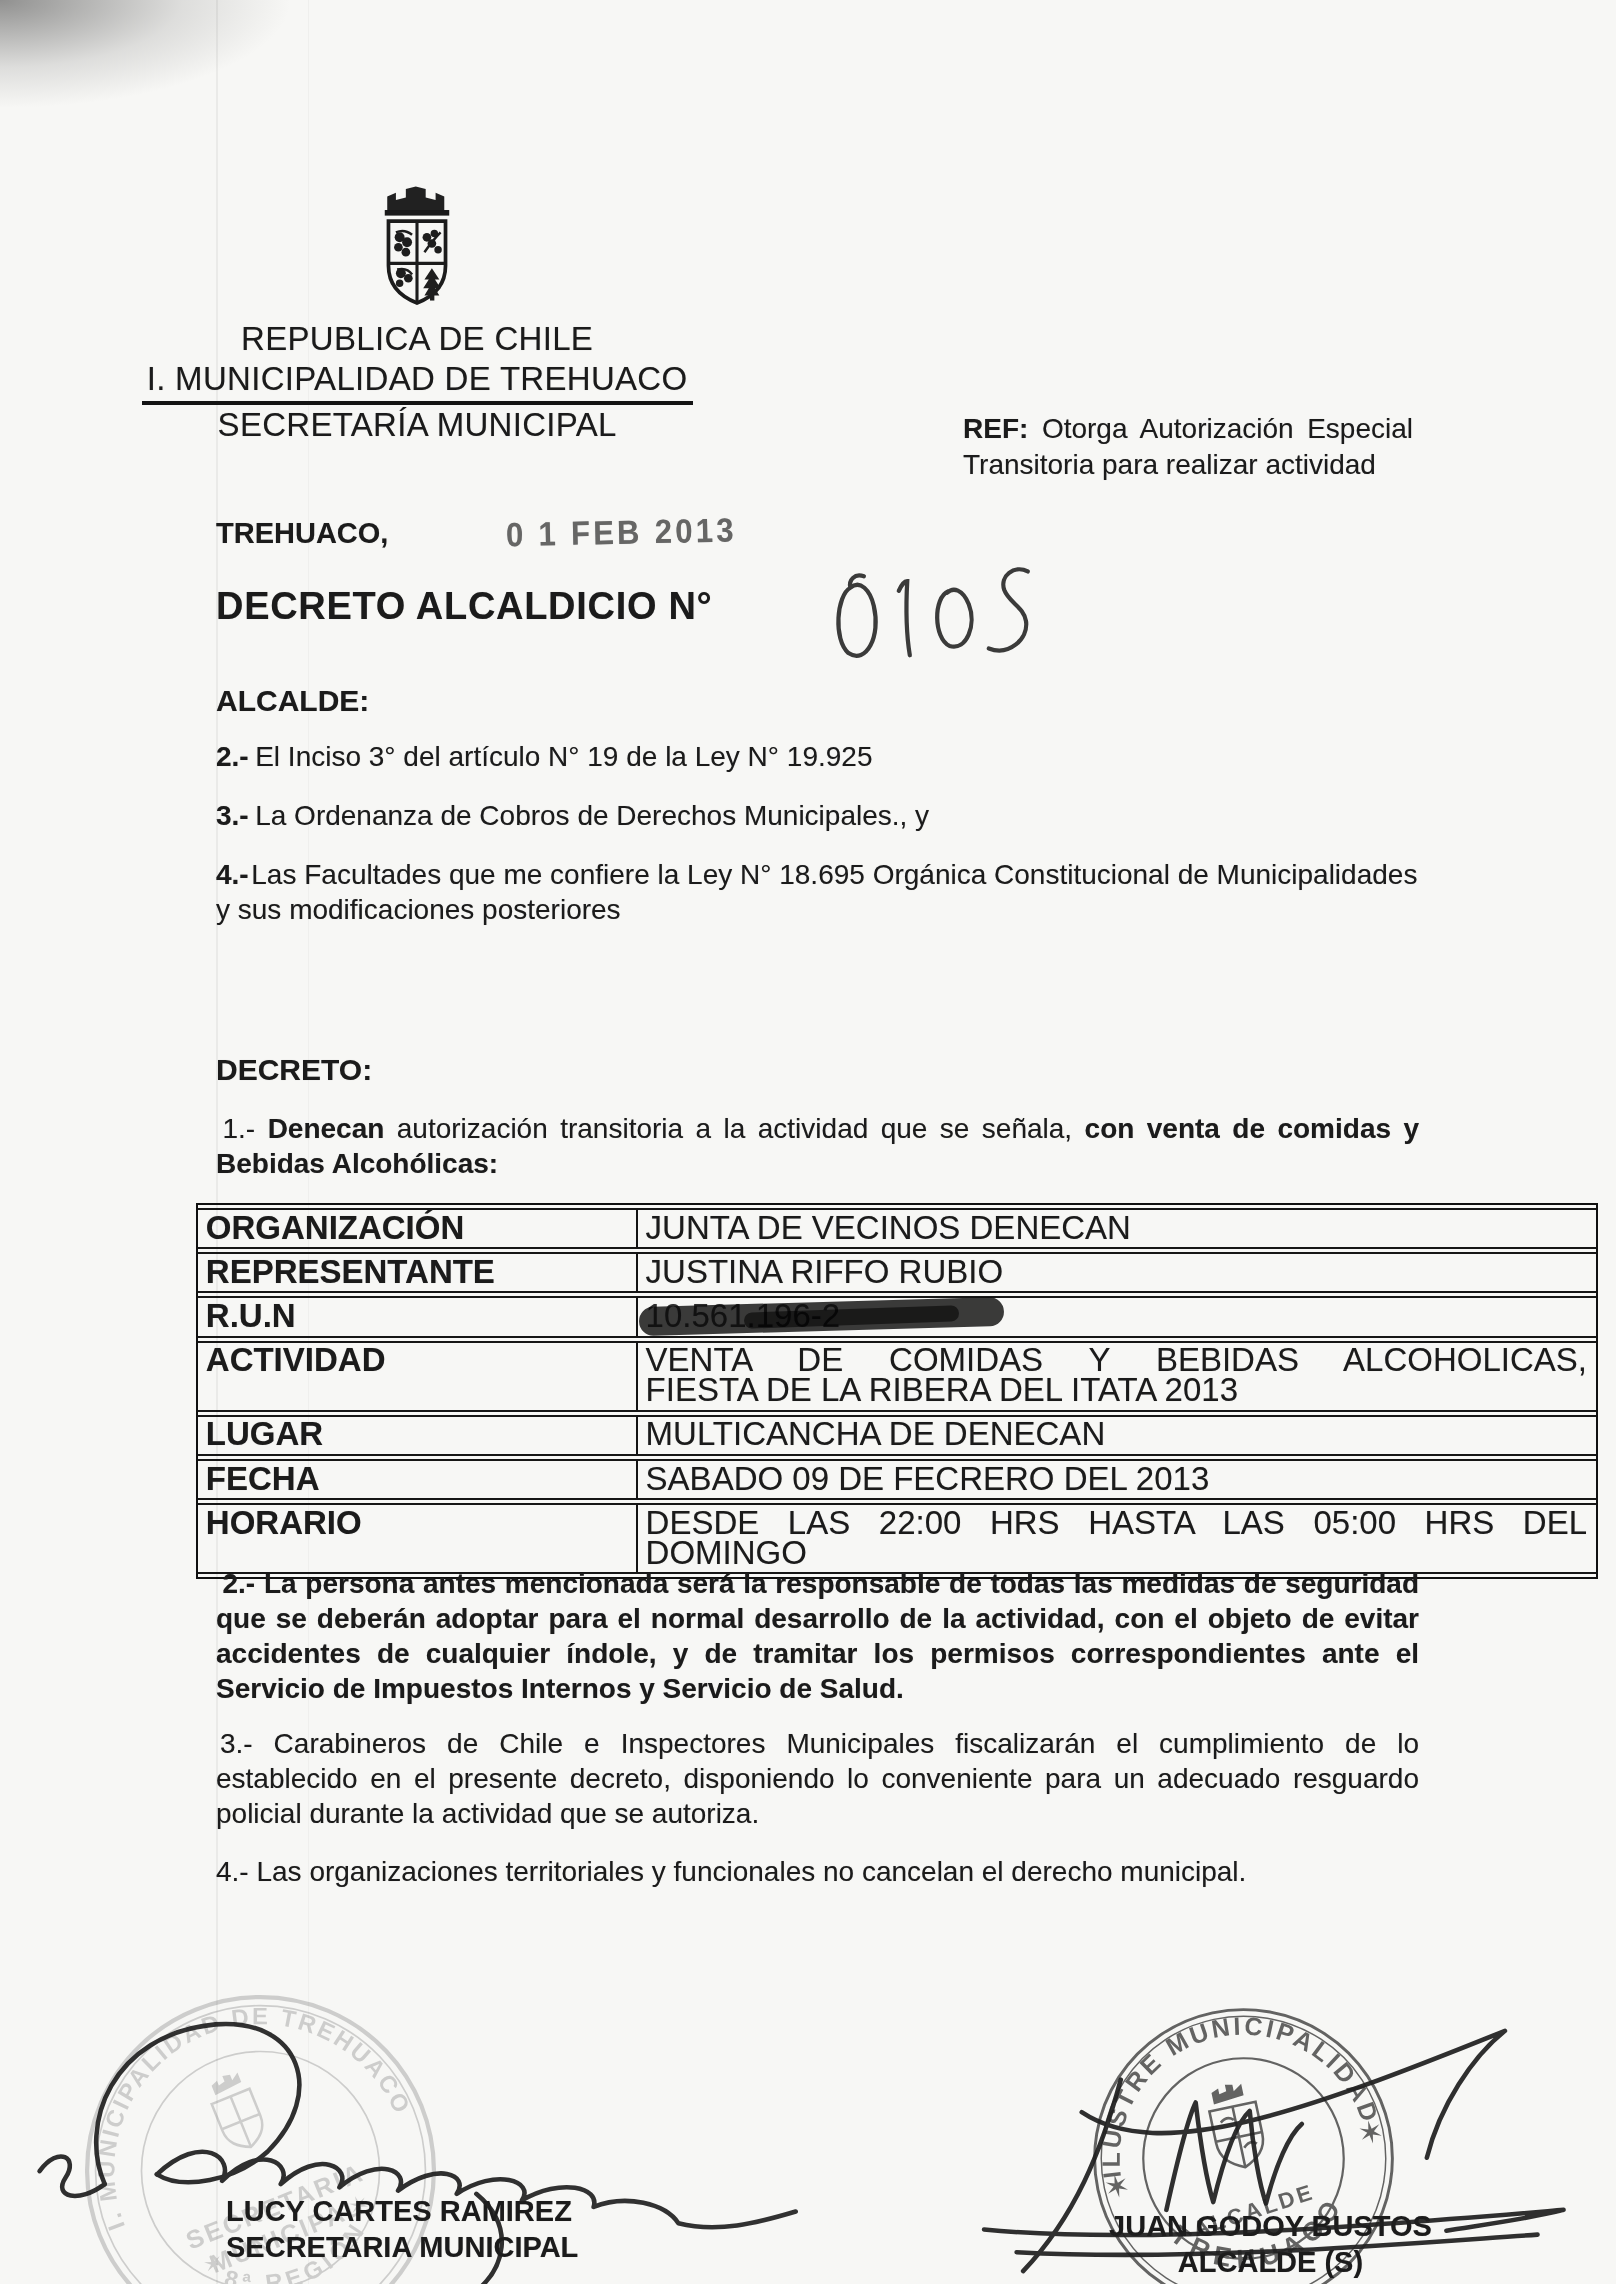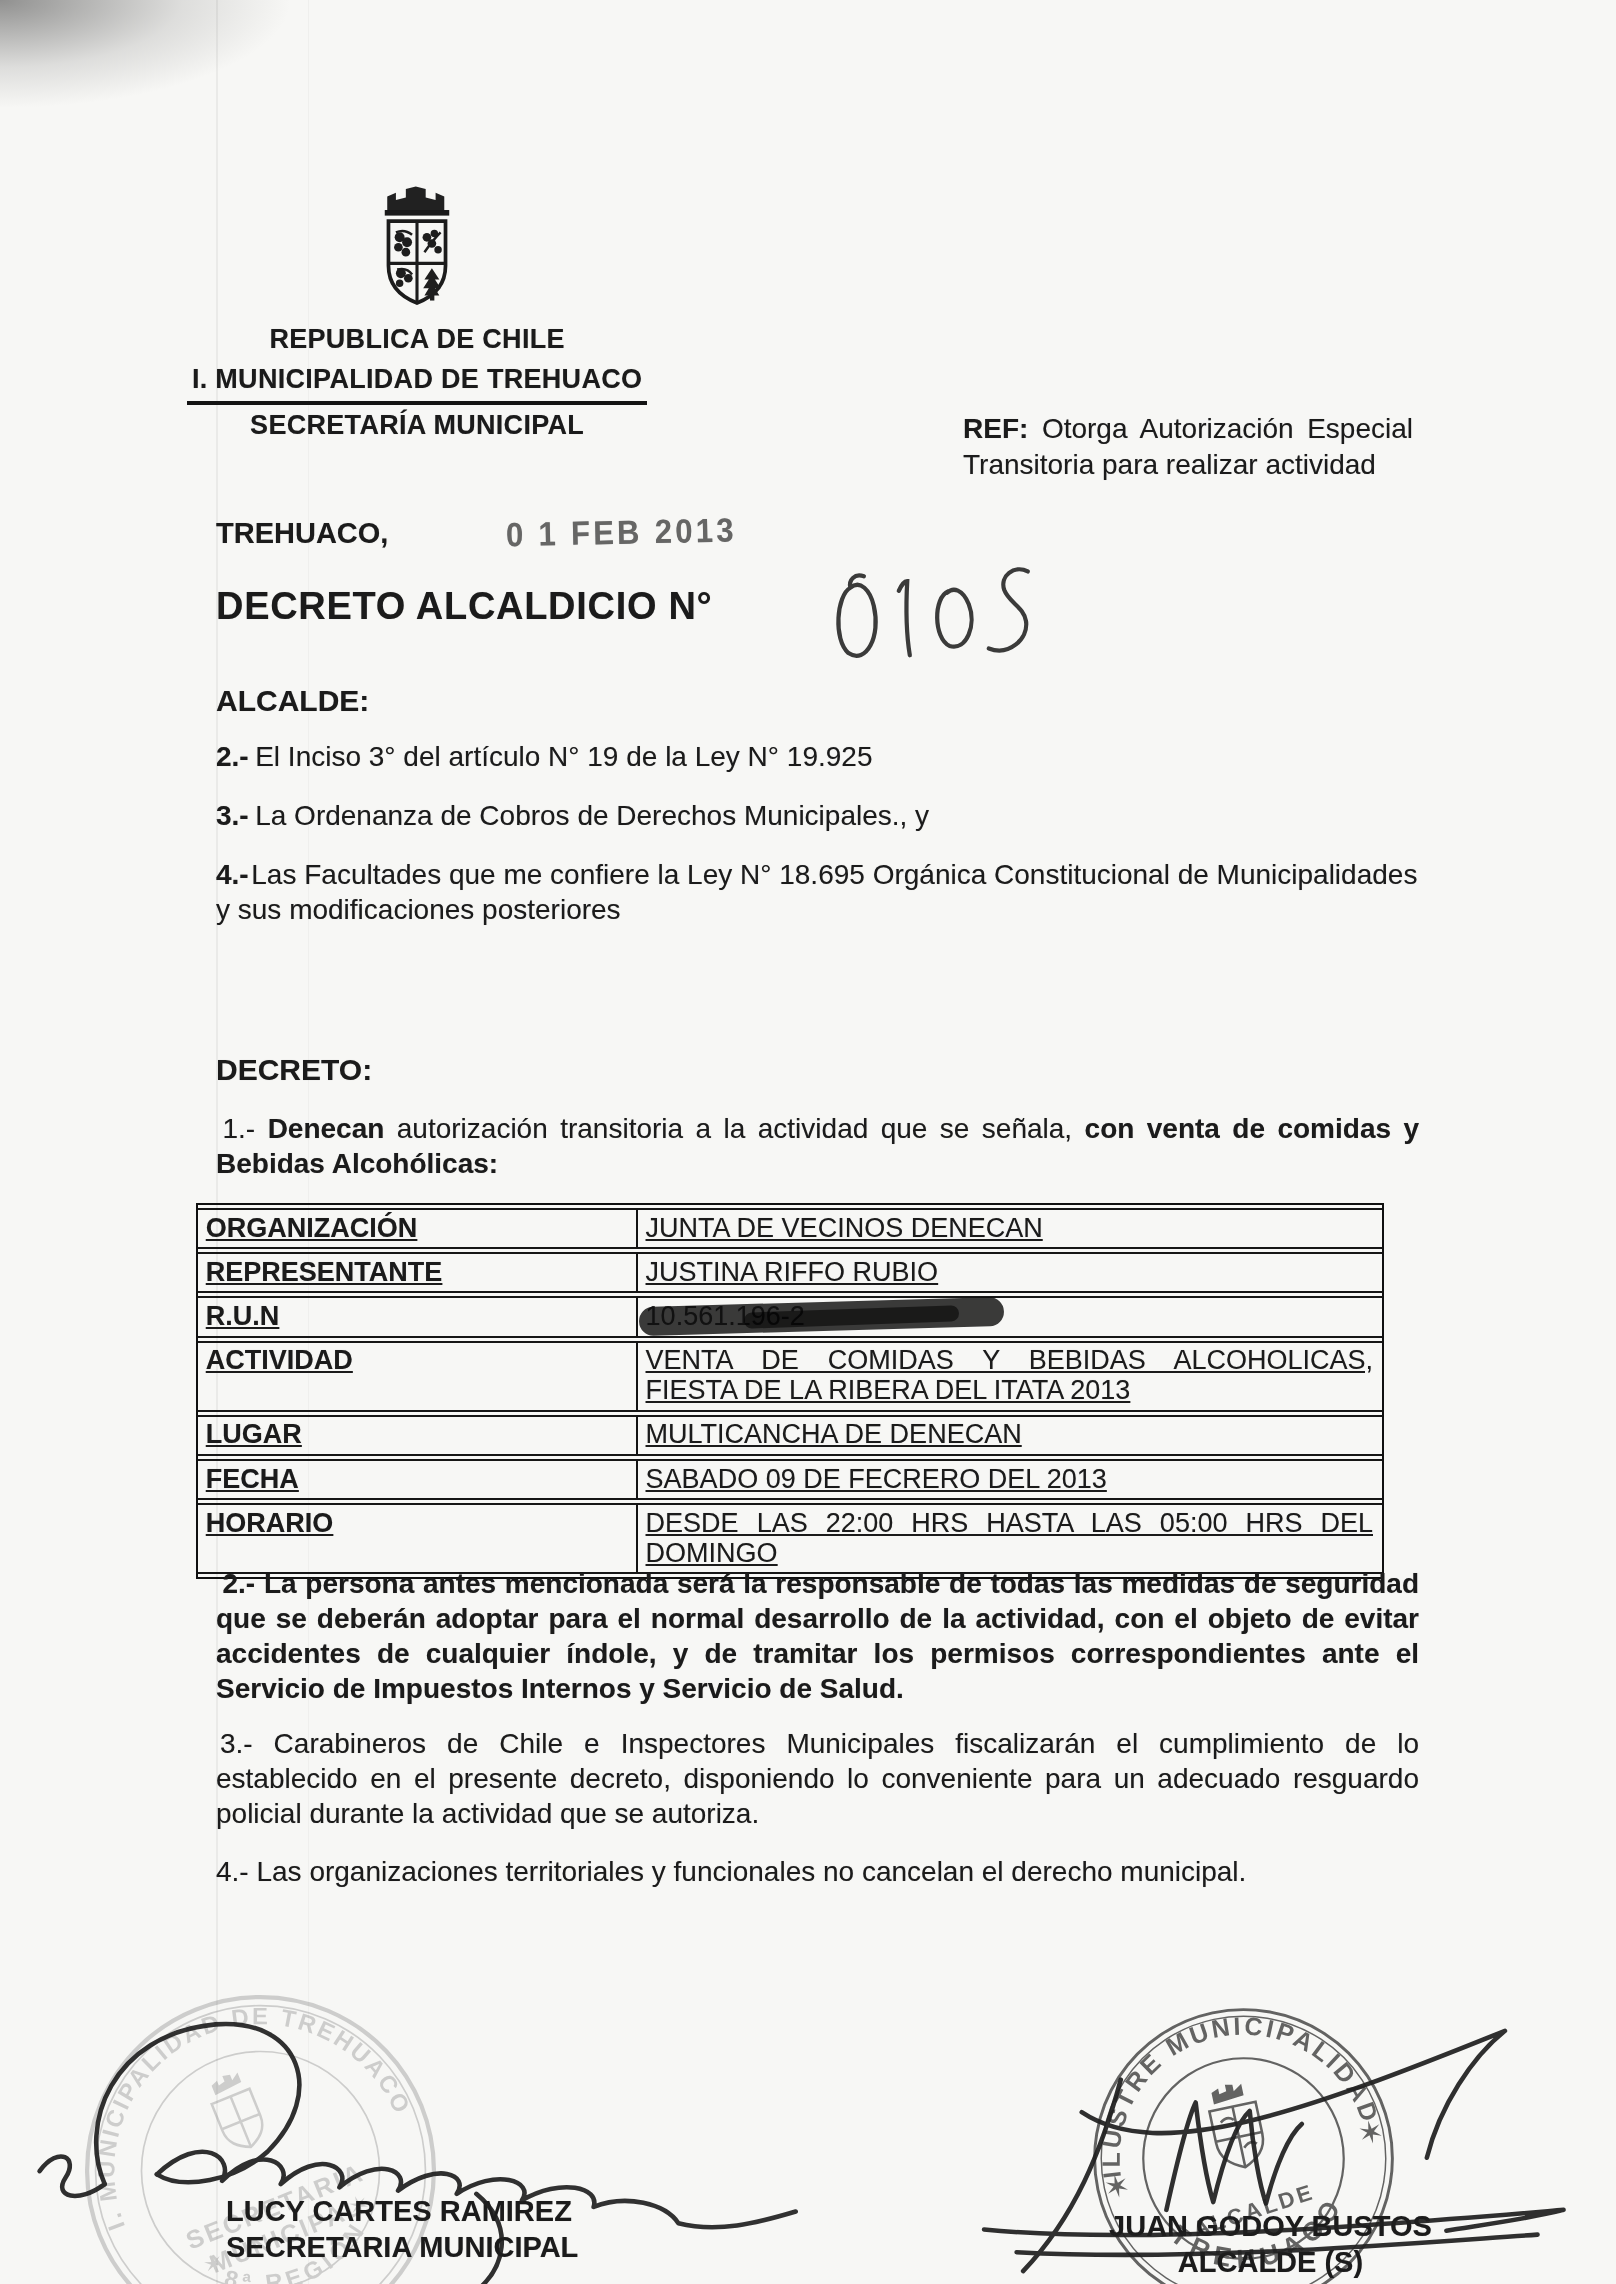--- a/index.html
+++ b/index.html
@@ -10,21 +10,21 @@
 
   
   .corner-shadow{left:0;top:0;width:404px;height:150px;
     background:radial-gradient(ellipse 404px 150px at 0% 0%, rgba(60,60,60,.55), rgba(130,130,130,.22) 45%, rgba(200,200,200,0) 72%);}
   .scanline-a{left:216px;top:0;width:2px;height:2284px;background:rgba(0,0,0,.05);}
   .scanline-b{left:308px;top:0;width:1.3px;height:2284px;background:rgba(0,0,0,.03);}
 
   
   .letterhead{left:19.6px;top:175px;width:795px;text-align:center;}
   .crest{display:block;margin:0 auto 6.5px auto;}
-  .lh-line{font-weight:700;font-size:27px;line-height:40px;letter-spacing:0.3px;}
+  .lh-line{font-weight:400;font-size:33px;line-height:40px;letter-spacing:0.3px;}
   .lh-underline span.u{display:inline-block;border-bottom:4.6px solid #141414;padding:0 5.2px 2px 5.2px;}
 
   .ref-block{left:963px;top:411px;width:450px;font-size:28px;line-height:36px;text-align:justify;}
   .ref-label{font-weight:700;}
 
   .dateline{left:216px;top:515px;font-size:29px;font-weight:700;}
   .date-stamp{display:inline-block;margin-left:110px;color:#4d4d4d;font-size:31px;font-weight:700;
      letter-spacing:3.3px;transform:rotate(-1.2deg) scaleY(1.08);opacity:.85;}
 
   .decree-line{left:216px;top:585px;font-size:38px;font-weight:700;letter-spacing:0.7px;}
@@ -37,22 +37,22 @@
   .bodytext{font-size:28px;line-height:35px;text-align:justify;}
   .vistos-list{left:216px;top:739px;width:1203px;font-size:28px;line-height:35px;}
   .vistos-item{margin-bottom:24px;}
   .num-b{font-weight:700;margin-right:6.5px;}
   .b{font-weight:700;}
   .p1{left:216px;top:1111px;width:1203px;text-indent:6.5px;}
   .p2{left:216px;top:1566px;width:1203px;text-indent:6.5px;font-weight:bold;}
   .p3{left:216px;top:1726px;width:1203px;text-indent:3.9px;}
   .p4{left:216px;top:1854px;width:1203px;}
 
-  table.decree{position:absolute;left:196px;top:1203px;width:1188px;border:2.6px solid #101010;
-     border-collapse:separate;border-spacing:0 3.3px;font-size:27px;line-height:30px;text-decoration:underline;}
+  table.decree{position:absolute;left:196px;top:1203px;width:1402px;border:2.6px solid #101010;
+     border-collapse:separate;border-spacing:0 3.3px;font-size:33px;line-height:30px;}
   table.decree td{border-top:2px solid #161616;border-bottom:2px solid #161616;
      padding:2.6px 9px 4.6px 7.8px;vertical-align:top;}
   td.lbl{font-weight:700;border-right:2.6px solid #141414;width:421px;}
   .jline{text-align:justify;text-align-last:justify;word-spacing:3.9px;}
   .run-wrap{position:relative;display:inline-block;}
   .run-text{color:#2e2e2e;}
   .redact{position:absolute;left:-6.5px;top:0.7px;width:365px;height:29px;background:#0a0a0a;
      border-radius:14.3px;opacity:.8;transform:rotate(-1.6deg);}
   .redact2{position:absolute;left:98px;top:7.8px;width:215px;height:15.6px;background:#000;
      border-radius:7.8px;opacity:.55;transform:rotate(-2deg);}

